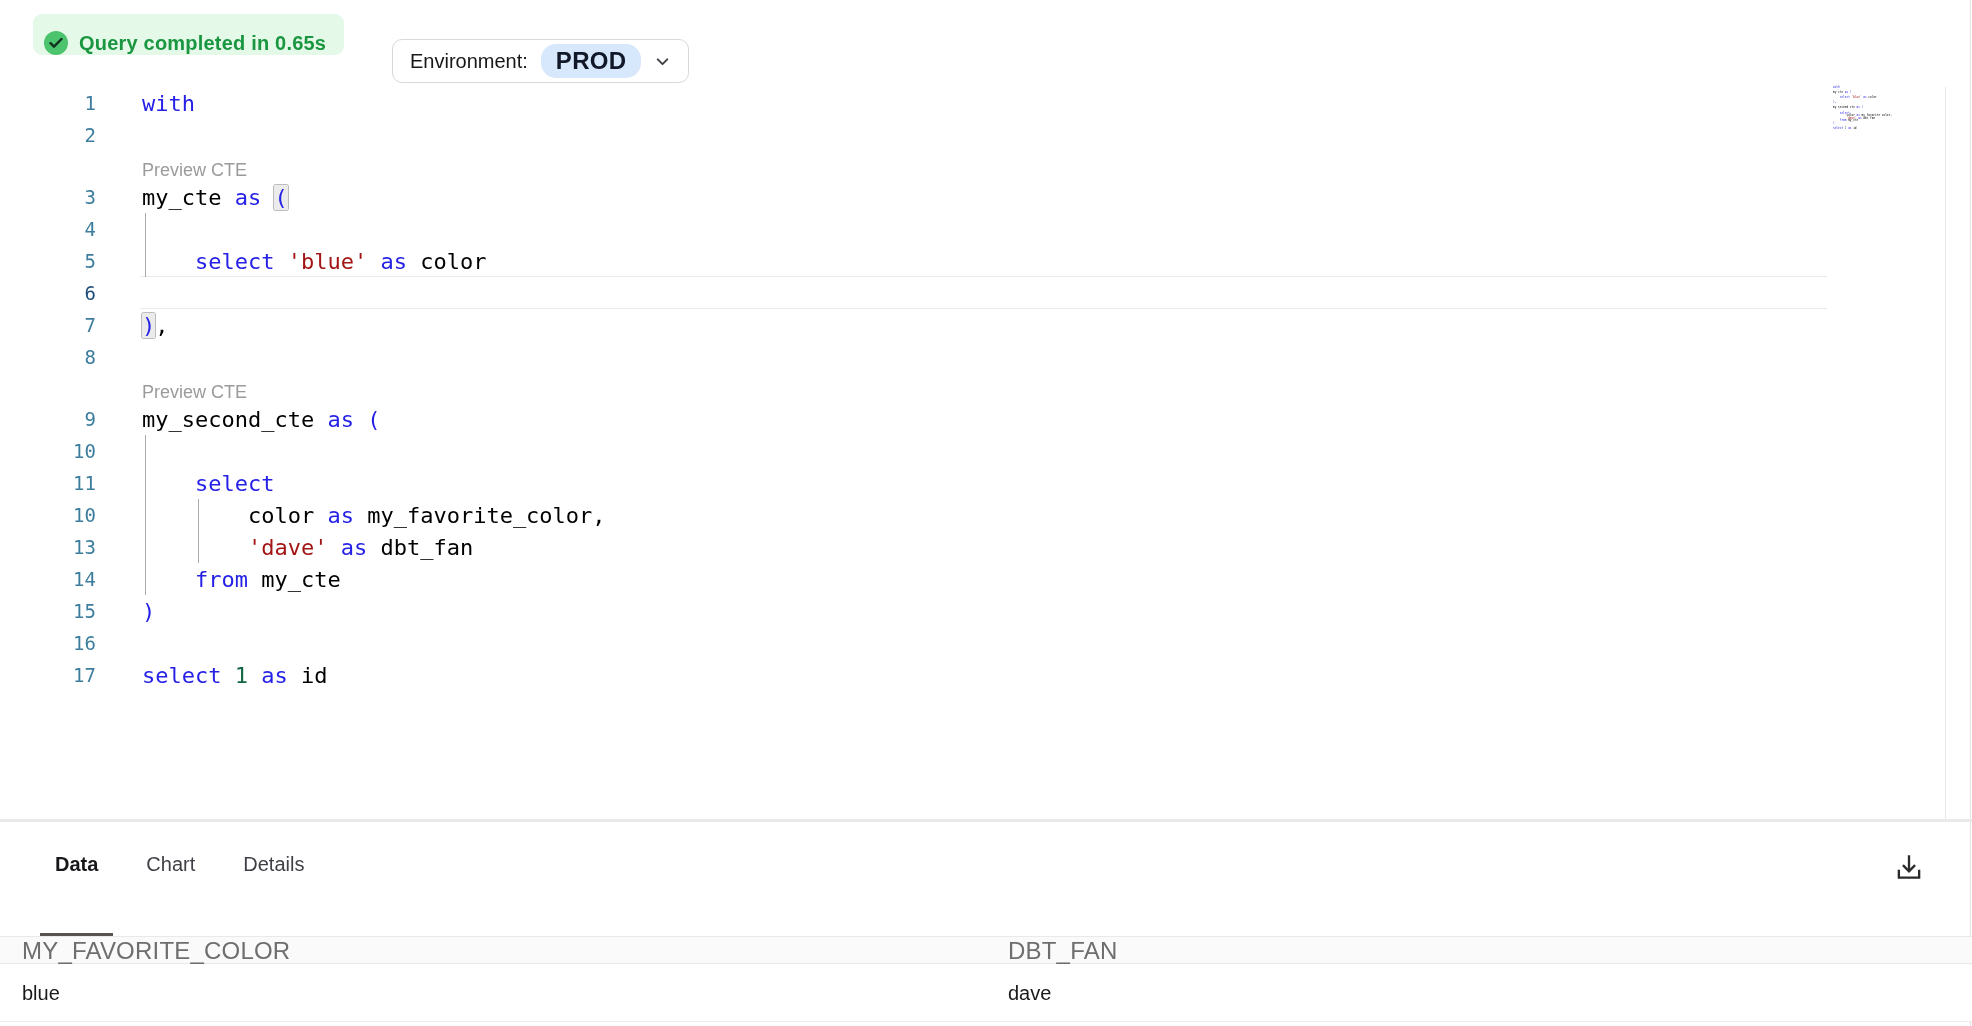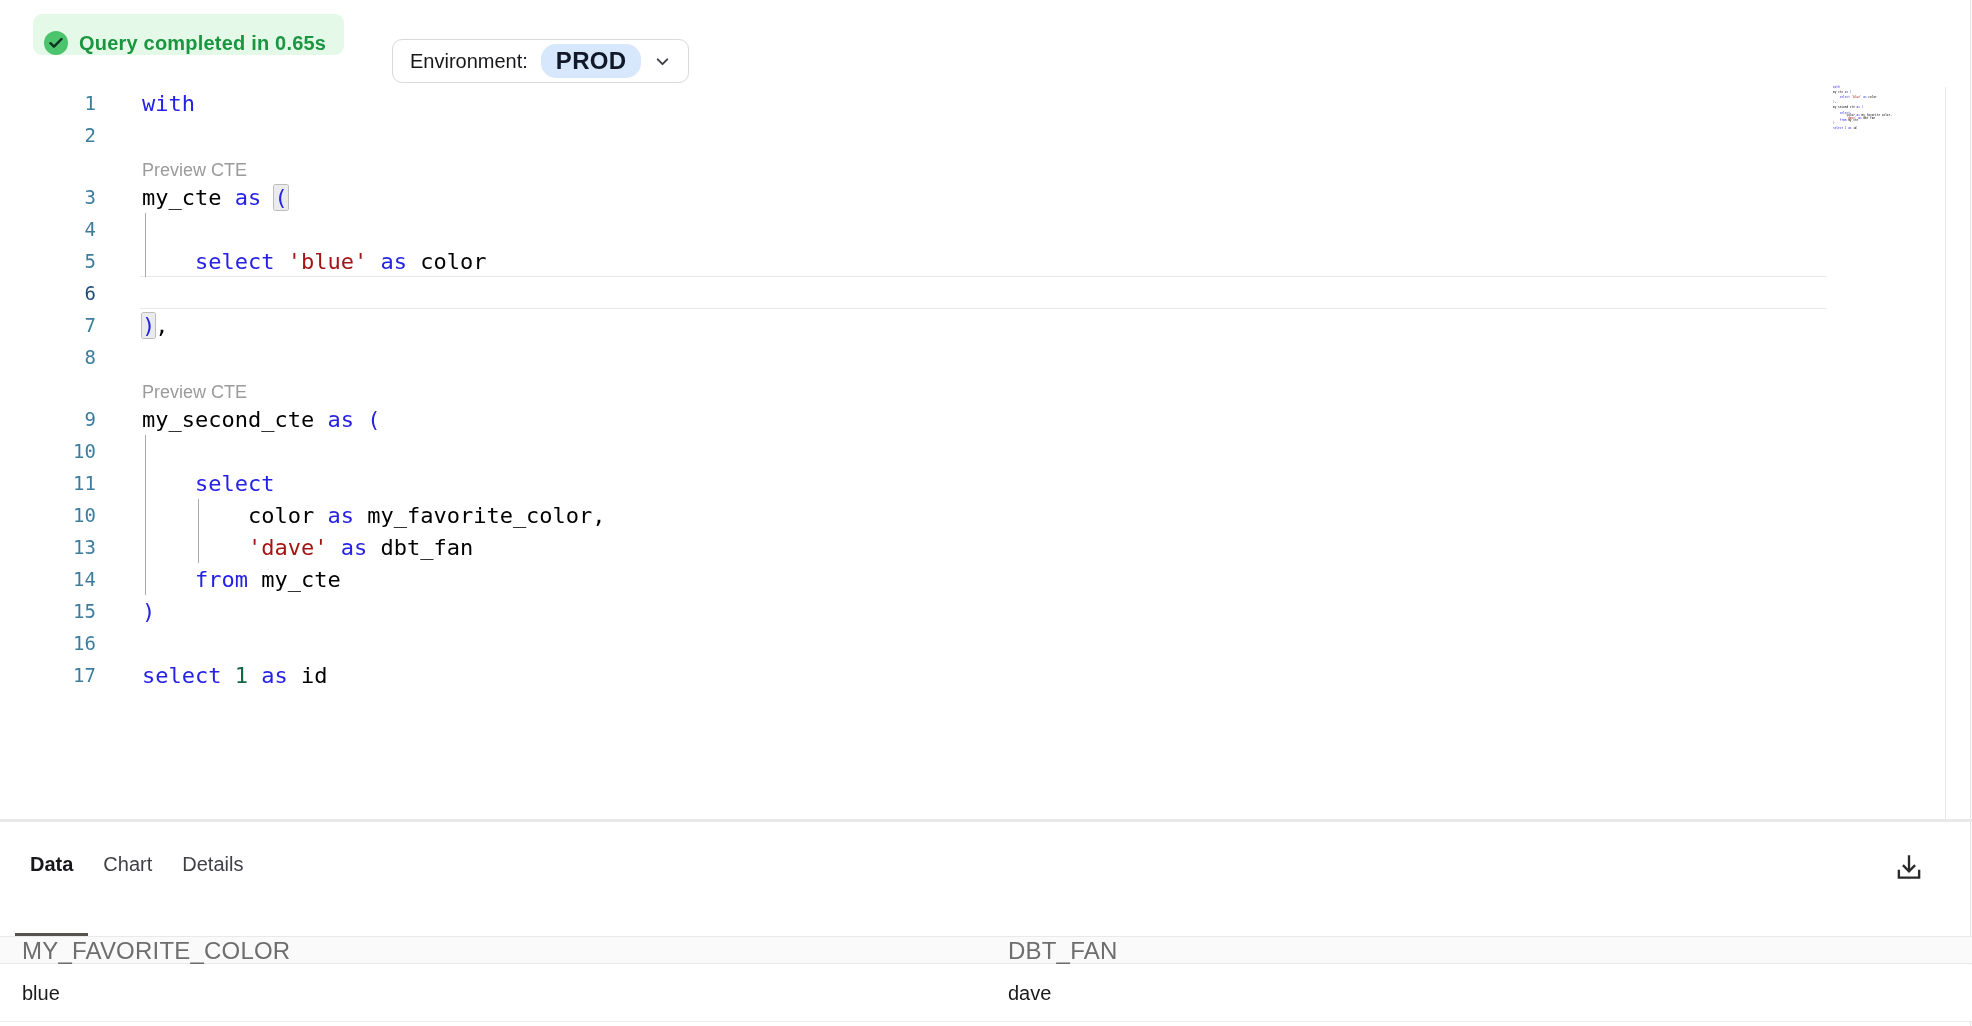--- a/index.html
+++ b/index.html
@@ -53,21 +53,21 @@
 
   
   .ruler-lane { position:absolute; left:1945px; top:87px; width:25px; height:733px;
     border-left:1px solid #e8e8e8; }
   .right-edge { position:absolute; left:1970px; top:0; width:1px; height:1026px;
     background:#e4e4e4; }
 
   
   .panel-divider { position:absolute; left:0; top:819px; width:1972px; height:3px;
     background:#e9e9e9; }
-  .tabs { position:absolute; left:15px; top:853px; display:flex; }
+  .tabs { position:absolute; left:40px; top:853px; display:flex; gap:18px; }
   .tab { height:83px; padding:0 15px; font-size:20px; color:#3f3f46; cursor:pointer; }
   .tab.active { color:#18181b; font-weight:700; border-bottom:3px solid #57534e; }
   .download-btn { position:absolute; left:1888px; top:846px; width:42px; height:42px;
     background:none; border:none; cursor:pointer; display:flex; align-items:center;
     justify-content:center; }
 
   .grid-header { position:absolute; left:0; top:936px; width:1972px; height:28px;
     background:#fafafa; border-top:1px solid #e9e9e9; border-bottom:1px solid #e9e9e9;
     display:grid; grid-template-columns:986px 1fr; align-items:center; }
   .grid-header .th { padding-left:22px; font-size:24px; color:#6e6e6e; font-weight:500;

